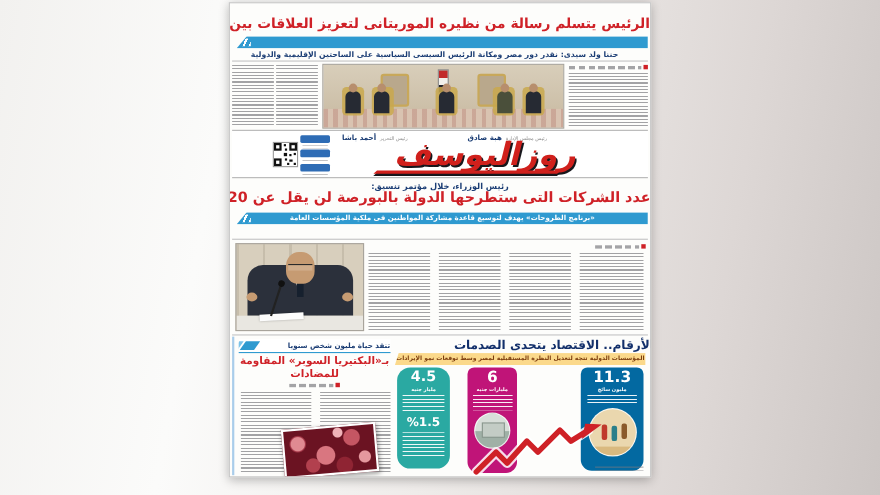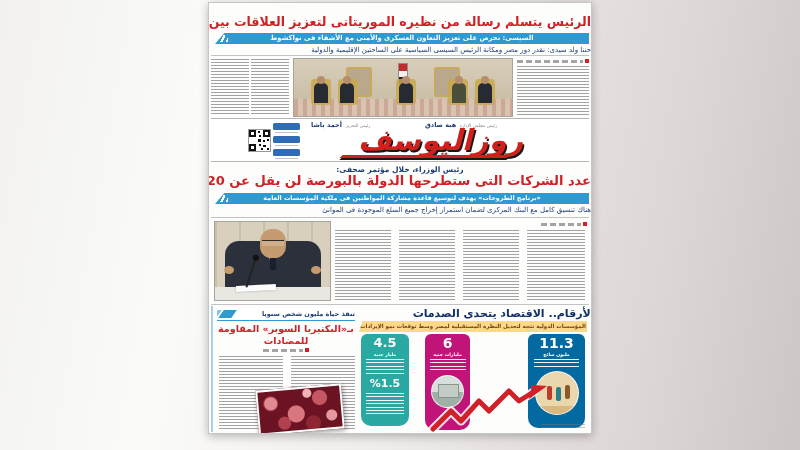--- a/index.html
+++ b/index.html
@@ -23,22 +23,22 @@
   
   .t-kicker{position:absolute;top:3px;left:0;right:0;text-align:center;
     font-size:7.5px;font-weight:bold;color:#2b2b34;white-space:nowrap;}
   .t-headline{position:absolute;top:11px;left:0;right:0;text-align:center;
     font-size:12.5px;font-weight:bold;color:#cf2127;white-space:nowrap;overflow:hidden;}
   .bluebar{position:absolute;height:11px;background:#2f9ad0;color:#fff;
     font-size:6.8px;font-weight:bold;text-align:center;line-height:11px;white-space:nowrap;overflow:hidden;
     clip-path:polygon(2.5% 0,100% 0,100% 100%,0 100%);}
   .bluebar .slashes{position:absolute;left:3px;top:2px;width:10px;height:7px;
     background:repeating-linear-gradient(115deg,#fff 0 2px,transparent 2px 5px);}
-  .quoteline{position:absolute;left:0;right:0;
-    font-size:7px;font-weight:normal;color:#1c3e75;white-space:nowrap;}
+  .quoteline{position:absolute;left:0;right:10px;text-align:center;
+    font-size:7px;font-weight:bold;color:#1c3e75;white-space:nowrap;}
 
   
   .photo{border:1px solid #a8a49c;overflow:hidden;}
   .meeting{background:linear-gradient(#d8ceba 0%,#cdc0a9 65%,#c6b8a0 100%);}
   .meeting .panel{position:absolute;top:8px;width:26px;height:30px;background:#b9a88c;border:2px solid #c8a85a;border-radius:3px;}
   .meeting .flag{position:absolute;left:50%;top:4px;width:10px;height:22px;transform:translateX(-50%);
     background:linear-gradient(#c22b2b 0 33%,#f2f0ea 33% 66%,#23242a 66% 100%);border:1px solid #8c8c8c;}
   .meeting .carpet{position:absolute;left:0;right:0;bottom:0;height:17px;background:#d9c3b1;
     background-image:repeating-linear-gradient(90deg,rgba(166,96,86,.28) 0 4px,transparent 4px 9px);}
   .fig{position:absolute;bottom:13px;width:14px;height:20px;background:#262a33;border-radius:5px 5px 0 0;}
@@ -107,21 +107,21 @@
     font-size:11px;font-weight:bold;color:#13306b;white-space:nowrap;}
   .yellowbar{position:absolute;left:150px;top:318px;width:228px;height:11px;background:#fbd98b;
     font-size:5.5px;font-weight:bold;color:#7c3d0e;text-align:center;line-height:11px;
     white-space:nowrap;overflow:hidden;clip-path:polygon(1.5% 0,100% 0,100% 100%,0 100%);}
   .statbox{position:absolute;top:331px;border-radius:6px 6px 10px 10px;
     display:flex;flex-direction:column;align-items:center;padding-top:2px;gap:2px;color:#fff;}
   .statbox .num{font-size:13px;font-weight:bold;line-height:14px;}
   .statbox .num.big{font-size:14px;}
   .statbox .unit{font-size:4.6px;font-weight:bold;line-height:5px;}
   .statbox .lines{width:80%;}
-  .teal{background:#2aa9a2;}
+  .teal{background:#2aa9a2;border-radius:12px;}
   .magenta{background:#c01478;}
   .orange{background:#0369a1;}
   .circ{border-radius:50%;border:1.5px solid rgba(255,255,255,.8);position:relative;overflow:hidden;}
   .circ-building{width:33px;height:33px;background:linear-gradient(180deg,#d8ded9 0 52%,#9fb0a6 52% 100%);}
   .circ-building::before{content:"";position:absolute;left:7px;top:9px;width:19px;height:12px;background:#c3ccc5;
     box-shadow:0 0 0 1px #88968d;}
   .circ-people{width:44px;height:44px;background:#ead7ae;}
   .circ-people::before{content:"";position:absolute;left:11px;top:14px;width:5px;height:14px;background:#c0392b;border-radius:2px;
     box-shadow:9px 1px 0 #2a7f8a,18px -1px 0 #8a5a2a;}
   .circ-people::after{content:"";position:absolute;left:0;bottom:0;width:100%;height:8px;background:#d9b97f;}
@@ -131,21 +131,20 @@
   .textcol{position:absolute;}
 </style>
 </head>
 <body>
 
 <div class="paper">
 
   <div class="t-headline">الرئيس يتسلم رسالة من نظيره الموريتانى لتعزيز العلاقات بين البلدين</div>
   <div class="bluebar" style="top:30px;left:6px;right:2px;">
     <span class="slashes"></span>
-    <span>السيسى: نحرص على تعزيز التعاون العسكرى والأمنى مع الأشقاء فى نواكشوط</span>
   </div>
   <div class="quoteline" style="top:43px;">حننا ولد سيدى: نقدر دور مصر ومكانة الرئيس السيسى السياسية على الساحتين الإقليمية والدولية</div>
   <div class="hrule" style="top:52px;"></div>
 
   <div class="textcol fake" style="left:2px;top:56px;width:38px;height:57px;"></div>
   <div class="textcol fake" style="left:42px;top:56px;width:38px;height:57px;"></div>
 
   <div class="photo meeting abs" style="left:84px;top:55px;width:220px;height:59px;">
     <div class="panel" style="left:24%;"></div>
     <div class="panel" style="right:24%;"></div>
@@ -197,27 +196,26 @@
       <rect x="12" y="18" width="2" height="2" fill="#111"></rect>
     </svg>
     <div class="ibar" style="top:4px;"></div>
     <div class="itxt fakelight" style="top:12.5px;"></div>
     <div class="ibar" style="top:17px;"></div>
     <div class="itxt fakelight" style="top:25.5px;"></div>
     <div class="ibar" style="top:30px;"></div>
     <div class="itxt fakelight" style="top:38.5px;"></div>
   </div>
 
-  <div class="t-kicker" style="top:162px;color:#1c3e75;">رئيس الوزراء، خلال مؤتمر صحفى:</div>
+  <div class="t-kicker" style="top:162px;color:#1c3e75;">رئيس الوزراء، خلال مؤتمر تنسيق:</div>
   <div class="t-headline" style="top:170px;font-size:13px;">عدد الشركات التى ستطرحها الدولة بالبورصة لن يقل عن 20 شركة</div>
   <div class="bluebar" style="top:190px;left:6px;right:2px;font-size:6.4px;">
     <span class="slashes"></span>
     <span>«برنامج الطروحات» يهدف لتوسيع قاعدة مشاركة المواطنين فى ملكية المؤسسات العامة</span>
   </div>
-  <div class="quoteline" style="top:203px;">هناك تنسيق كامل مع البنك المركزى لضمان استمرار إخراج جميع السلع الموجودة فى الموانئ</div>
   <div class="hrule" style="top:214px;"></div>
 
   <div class="photo podium abs" style="left:5px;top:218px;width:117px;height:80px;">
     <div class="suit"></div>
     <div class="shirt"></div>
     <div class="tie"></div>
     <div class="head"></div>
     <div class="hand" style="left:8%;"></div>
     <div class="hand" style="right:8%;"></div>
     <div class="desk"></div>

